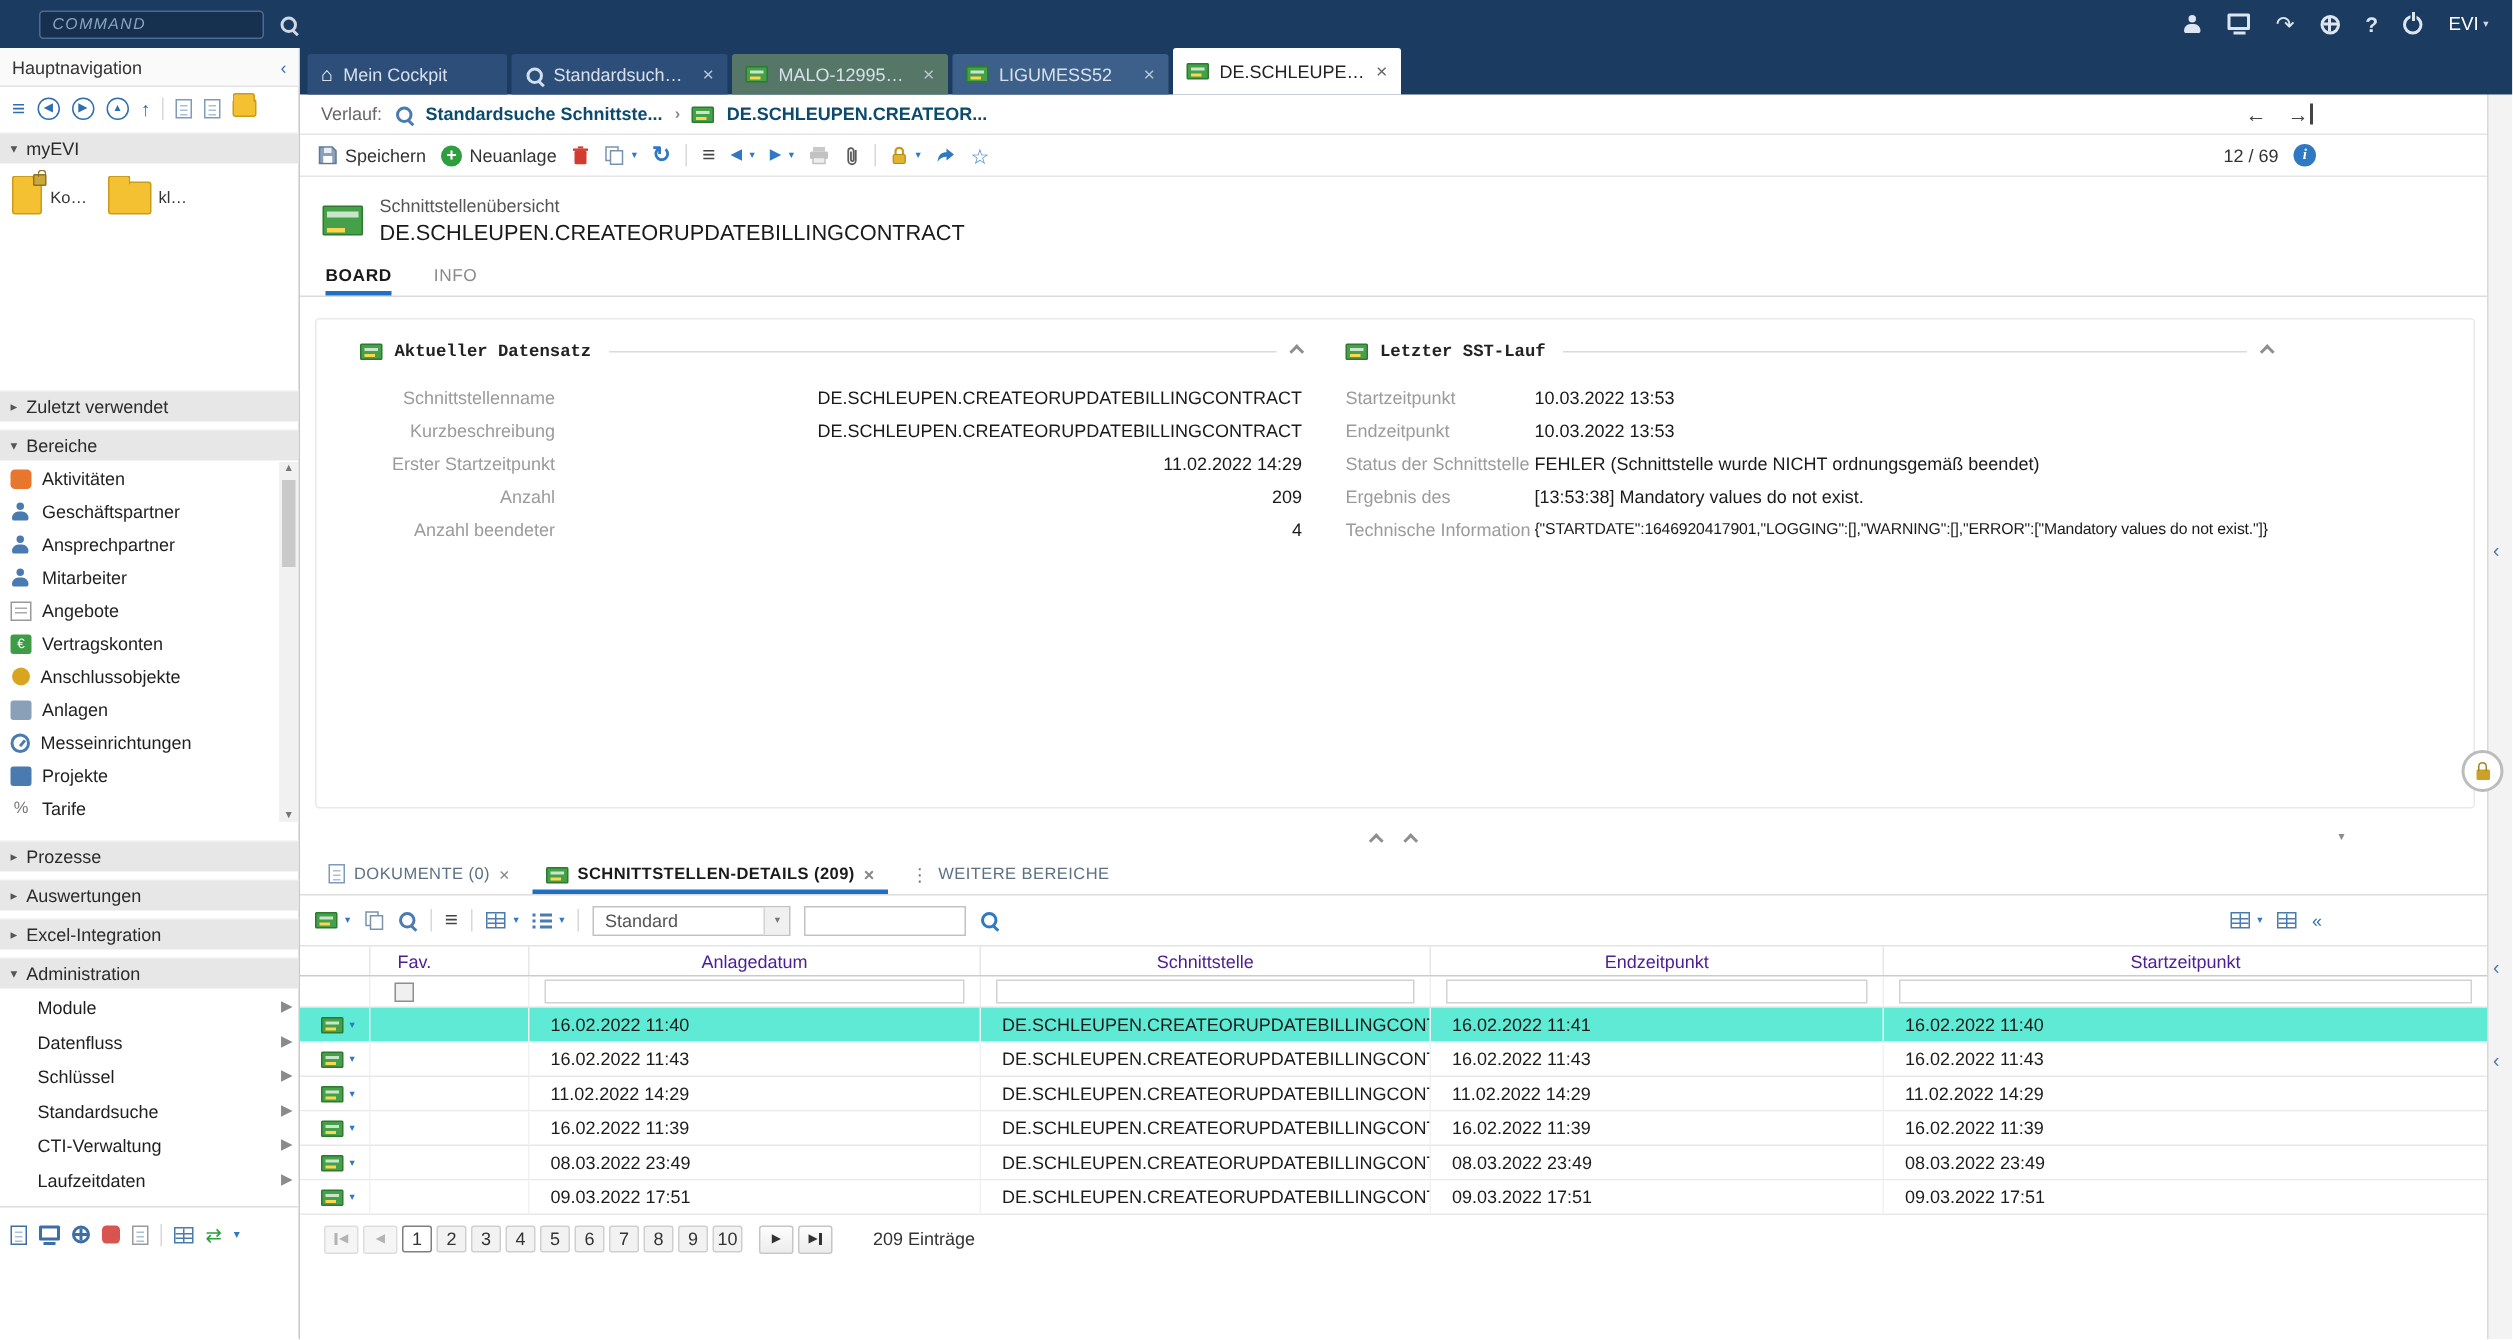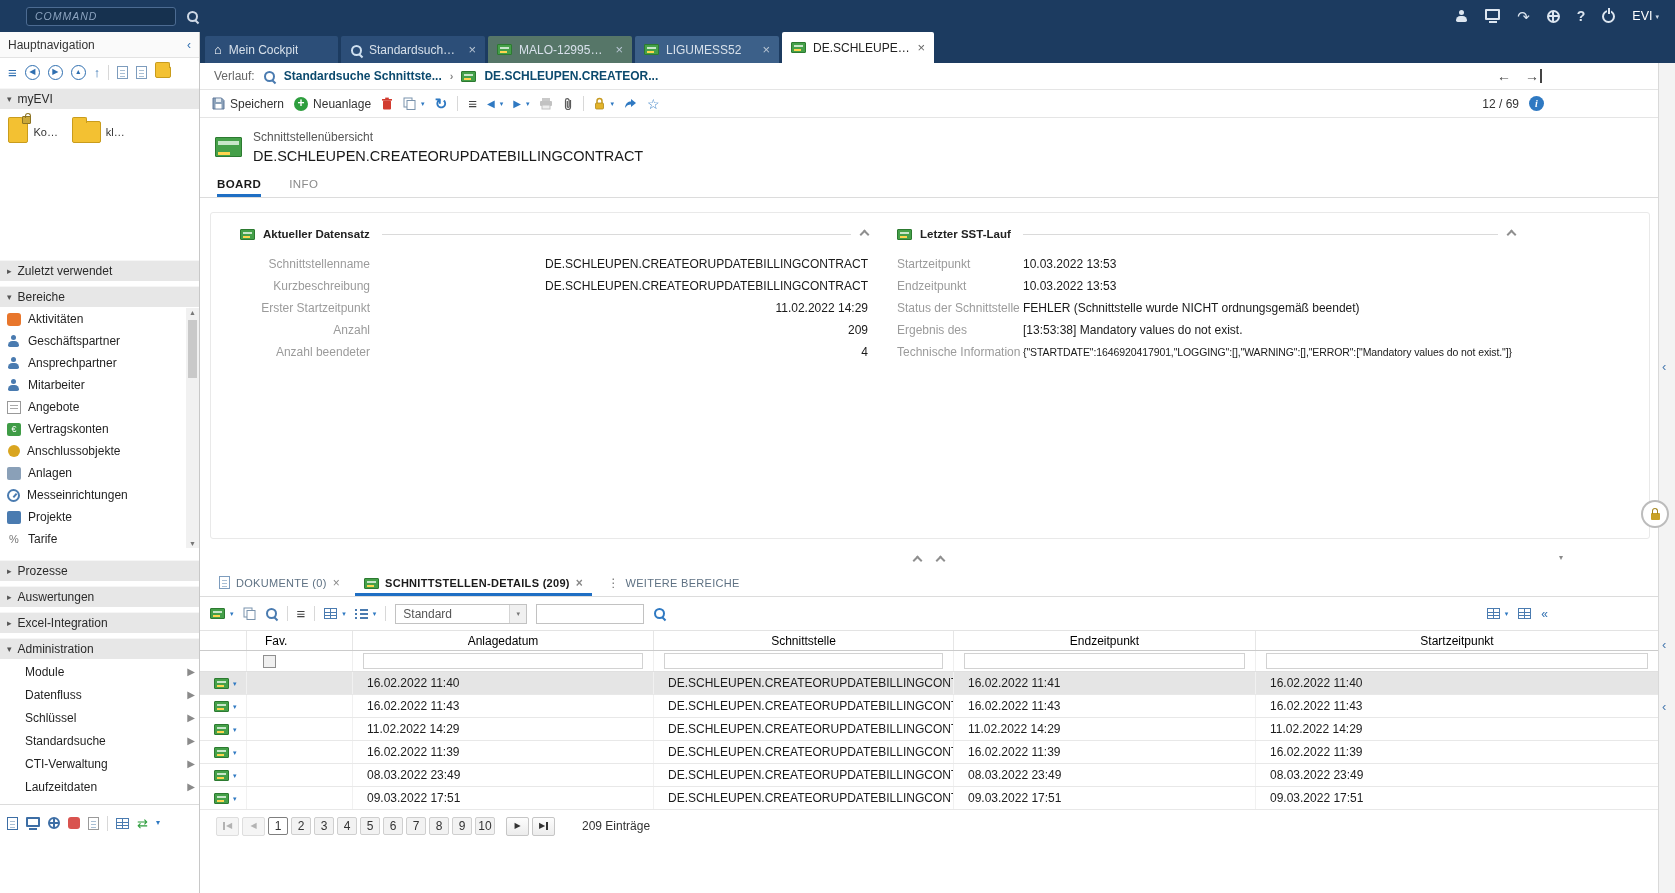--- a/index.html
+++ b/index.html
@@ -123,21 +123,21 @@
 .title-sub{color:#555;font-size:12px;}
 .title-main{color:#1a1a1a;font-size:14.5px;}
 .record-tabs{height:23px;display:flex;gap:28px;padding-left:17px;border-bottom:1px solid #dcdcdc;align-items:flex-end;}
 .rtab{padding-bottom:4px;font-size:11.5px;letter-spacing:.4px;color:#8a8a8a;border-bottom:3px solid transparent;}
 .rtab.active{color:#1a1a1a;font-weight:bold;border-bottom-color:#1f6fc4;}
 
 .board{position:relative;height:351px;}
 .board-frame{position:absolute;left:10px;right:8px;top:14px;bottom:10px;border:1px solid #e9e9e9;border-radius:3px;}
 .panel{position:absolute;top:30px;}
 .panel-head{display:flex;align-items:center;}
-.panel-title{font-weight:bold;font-size:11.5px;color:#222;margin-left:8px;white-space:nowrap;}
+.panel-title{font-weight:bold;font-size:11.5px;color:#222;margin-left:8px;white-space:nowrap;font-family:Liberation Mono, monospace;}
 .panel-line{flex:1;height:1px;background:#dadada;margin:0 10px 0 12px;}
 .fields{margin-top:17px;display:grid;column-gap:0;row-gap:8px;}
 .flabel{color:#9b9b9b;}
 .fvalue{color:#1a1a1a;white-space:nowrap;overflow:hidden;}
 .fvalue.small{font-size:10.5px;letter-spacing:-.1px;line-height:14px;}
 .p-left{left:40px;width:628px;}
 .p-left .fields{grid-template-columns:130px 1fr;text-align:right;}
 .p-right{left:697px;width:618px;}
 .p-right .fields{grid-template-columns:126px 1fr;}
 
@@ -151,31 +151,31 @@
 .btab .dots{color:#777;font-size:12px;}
 
 .btoolbar{height:34px;display:flex;align-items:center;gap:9px;padding:0 10px;border-bottom:1px solid #e3e3e3;}
 .btoolbar .caret{font-size:7px;color:#2f79c2;}
 .view-select{width:132px;height:20px;border:1px solid #c2c2c2;display:flex;align-items:center;padding-left:7px;color:#555;background:#fff;}
 .view-select .dd{margin-left:auto;width:17px;height:18px;background:#f0f0f0;border-left:1px solid #d5d5d5;display:flex;align-items:center;justify-content:center;font-size:7px;color:#777;}
 .search-input{width:108px;height:20px;border:1px solid #c2c2c2;outline:none;padding:0 5px;font-family:"Liberation Sans",sans-serif;font-size:12px;}
 .bt-right{margin-left:auto;display:flex;align-items:center;gap:10px;margin-right:100px;}
 
 .thead,.tfilter,.trow{display:grid;grid-template-columns:46px 106px 301px 300px 302px 1fr;align-items:center;}
-.thead{height:20px;border-bottom:1px solid #cbcbcb;color:#000000;}
+.thead{height:20px;border-bottom:1px solid #cbcbcb;color:#4c1d95;}
 .thead .hc{text-align:center;overflow:hidden;border-left:1px solid #e6e6e6;height:100%;display:flex;align-items:center;justify-content:center;}
 .thead .hc.left{justify-content:flex-start;padding-left:18px;}
 .thead .hc.first{border-left:none;}
 .tfilter{height:21px;border-bottom:1px solid #e0e0e0;}
 .tfilter .fc{height:100%;display:flex;align-items:center;justify-content:center;border-left:1px solid #efefef;}
 .tfilter .fc.first{border-left:none;}
 .f-input{height:16px;width:calc(100% - 20px);border:1px solid #d2d2d2;outline:none;background:#fff;}
 .cb{width:13px;height:13px;border:1px solid #8f8f8f;background:#f0f0f0;margin-right:auto;margin-left:16px;}
 .trow{height:23px;border-bottom:1px solid #e8e8e8;color:#1c1c1c;background:#fff;}
-.trow.sel{background:#e5e5e5;}
+.trow.sel{background:#5eead4;}
 .trow .tc{padding-left:14px;white-space:nowrap;overflow:hidden;border-left:1px solid #f1f1f1;height:100%;display:flex;align-items:center;}
 .trow .tc.first{border-left:none;gap:4px;}
 .trow .caret{font-size:7px;color:#2f79c2;}
 
 .pager{height:32px;display:flex;align-items:center;gap:3px;padding-left:16px;}
 .pbtn{width:23px;height:19px;border:1px solid #c6c6c6;background:linear-gradient(#fdfdfd,#ececec);border-radius:2px;display:flex;align-items:center;justify-content:center;font-size:8px;color:#333;}
 .pbtn.dis{color:#b3b3b3;background:#f5f5f5;border-color:#dedede;}
 .pbtn .barL{border-left:2px solid currentColor;padding-left:1px;}
 .pbtn .barR{border-right:2px solid currentColor;padding-right:1px;}
 .pg{width:20px;height:18px;border:1px solid #cfcfcf;background:#f2f2f2;display:flex;align-items:center;justify-content:center;color:#333;border-radius:2px;}

